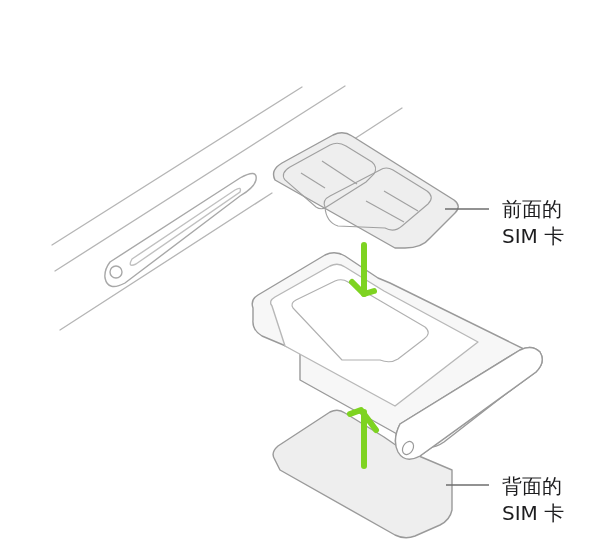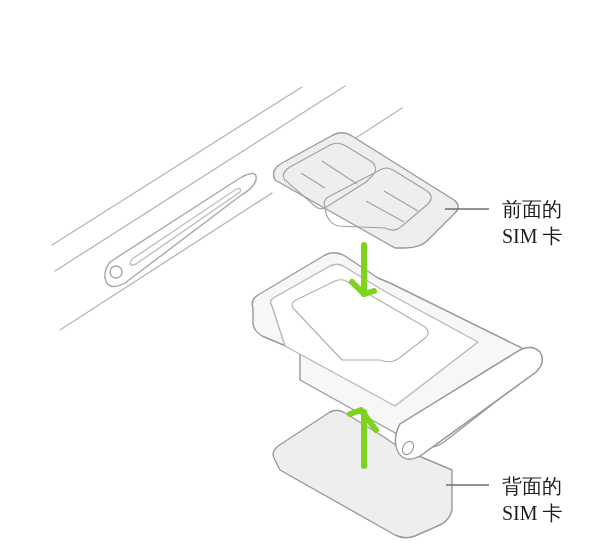--- a/index.html
+++ b/index.html
@@ -6,21 +6,21 @@
     body { width: 601px; height: 552px; position: relative; overflow: hidden; font-family: "DejaVu Sans", sans-serif; }
     #scene { position: absolute; left: 0; top: 0; width: 601px; height: 552px; }
     .label {
       position: absolute;
       font-family: "DejaVu Sans", sans-serif;
       font-size: 20px;
       line-height: 27px;
       color: #1d1d1f;
       white-space: nowrap;
     }
-    .label span { display: block; font-family: Liberation Serif, serif; }
+    .label span { display: block; }
   </style>
 </head>
 <body>
 
 <svg id="scene" viewBox="0 0 601 552" xmlns="http://www.w3.org/2000/svg">
 
   <g fill="none" stroke="#b5b5b5" stroke-width="1.3" stroke-linecap="round">
     <line x1="52" y1="245" x2="302" y2="87"></line>
     <line x1="55" y1="271" x2="345" y2="86"></line>
     <line x1="60" y1="330" x2="272" y2="193"></line>

